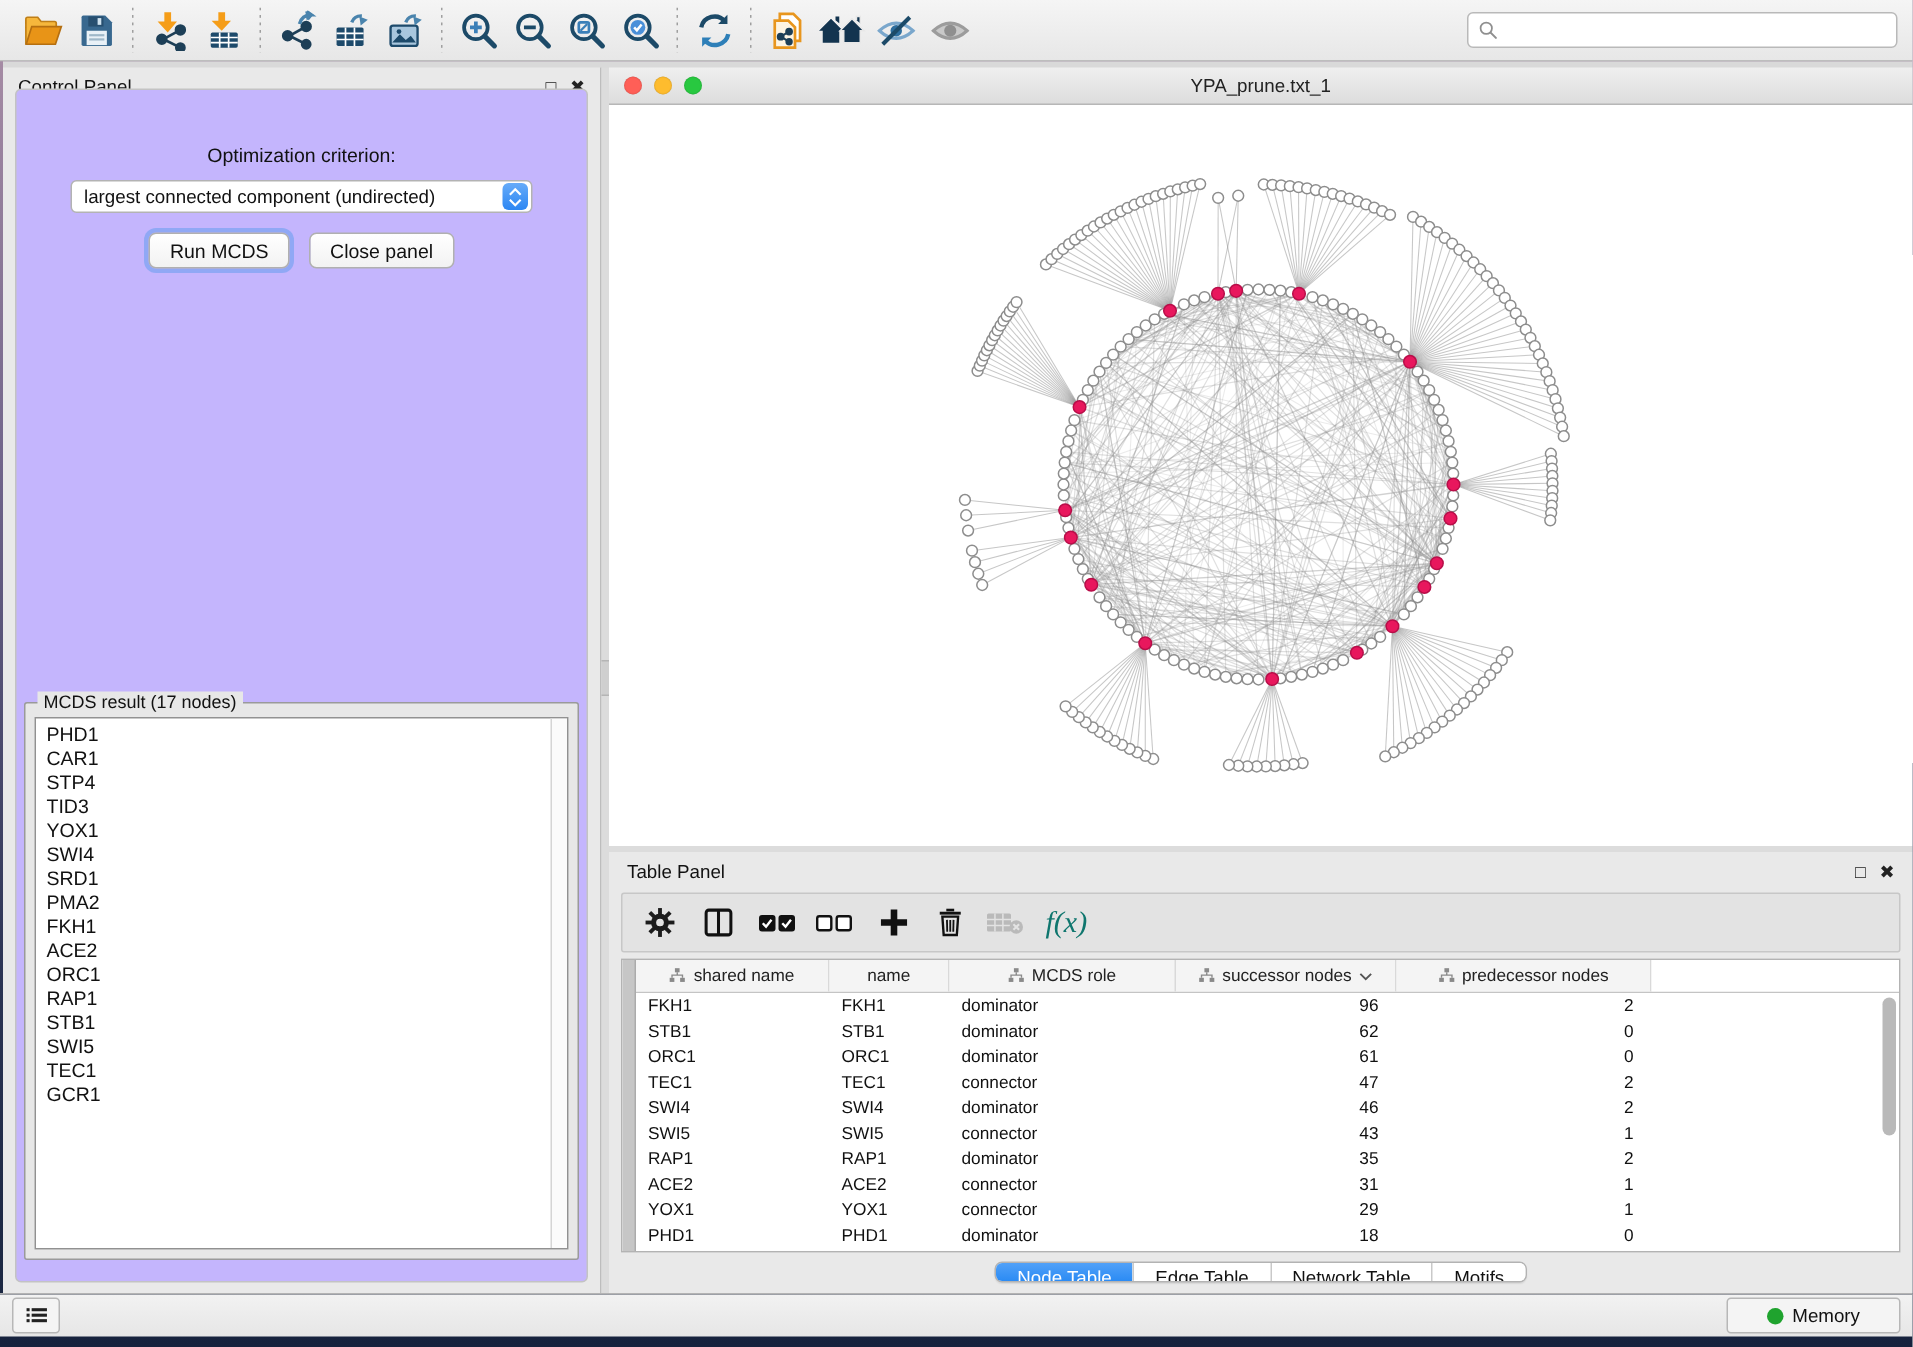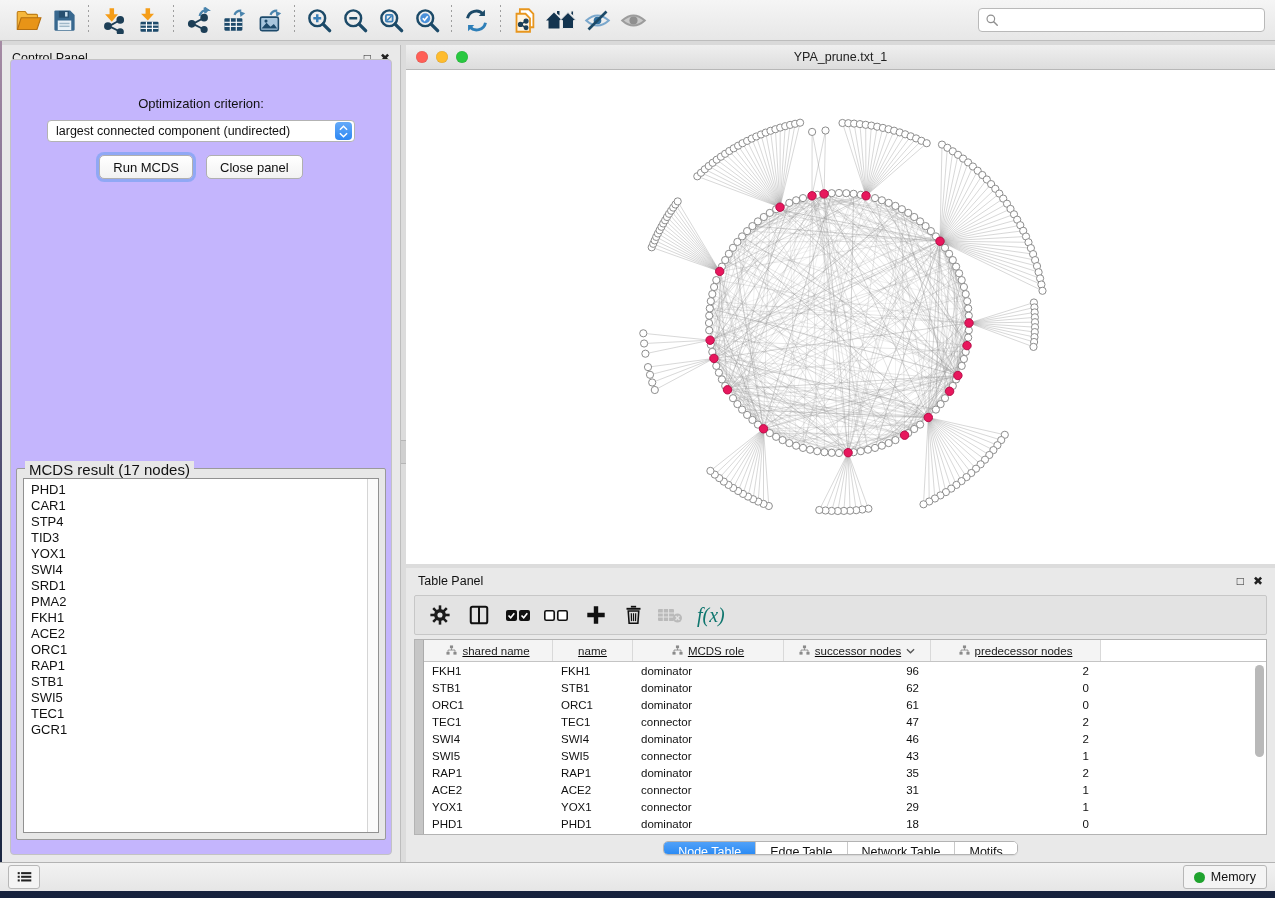--- a/index.html
+++ b/index.html
@@ -46,21 +46,21 @@
     display:flex;align-items:center;font-size:12.5px;color:#111;padding-left:8px;position:relative;box-sizing:border-box;}
   .sel-stepper{position:absolute;right:2px;top:1px;width:17px;height:18px;border-radius:4px;
     background:linear-gradient(#66abf9,#2d87f3);display:flex;flex-direction:column;align-items:center;justify-content:center;gap:1px;}
   .sel-stepper svg{width:9px;height:6px;display:block;}
   .cp-buttons{display:flex;justify-content:center;gap:13px;margin-top:13px;}
   .btn{height:22px;padding:0 13px;background:linear-gradient(#ffffff,#f2f2f2);border:1px solid #b0b0b0;border-radius:5px;
     font-size:13px;color:#111;display:flex;align-items:center;}
   .btn.focused{box-shadow:0 0 0 3px rgba(110,160,240,.6);}
   .mcds-fieldset{margin:auto 5px 14px 5px;height:372px;border:1px solid #9a9a9a;border-radius:2px;position:relative;
     background:#e7e7e7;box-sizing:border-box;}
-  .mcds-legend{position:absolute;top:-8px;left:8px;background:#e7e7e7;padding:0 4px;font-size:15px;color:#111;}
+  .mcds-legend{position:absolute;top:-8px;left:8px;background:#e7e7e7;padding:0 4px;font-size:12px;color:#111;}
   .mcds-list{position:absolute;left:6px;right:6px;top:9px;bottom:6px;background:#fff;border:1px solid #919191;
     font-size:13px;color:#111;line-height:16px;padding:3px 0 0 7px;box-sizing:border-box;overflow:hidden;}
   .mcds-scroll{position:absolute;right:0;top:0;bottom:0;width:10px;background:#fbfbfb;border-left:1px solid #d5d5d5;}
   .mcds-item{height:16px;}
 
   
   .v-splitter{width:5px;background:#dcdcdc;flex:0 0 auto;position:relative;}
   .v-handle{position:absolute;left:0;top:395px;width:5px;height:22px;background:#cfcfcf;
     border-top:1px solid #b5b5b5;border-bottom:1px solid #b5b5b5;}
 
@@ -79,39 +79,39 @@
   .table-panel{flex:1;background:#e9e9e9;display:flex;flex-direction:column;min-height:0;}
   .tp-toolbar{margin:2px 8px 4px 8px;height:40px;background:#e3e3e3;border:1px solid #c7c7c7;border-radius:2px;
     display:flex;align-items:center;padding:0 12px;flex:0 0 auto;box-sizing:border-box;}
   .tp-tool{height:30px;display:flex;align-items:center;justify-content:center;}
   .tp-tool svg{height:22px;}
   .fx{font-family:"Liberation Serif","DejaVu Serif",serif;font-style:italic;font-size:20px;color:#0f766e;}
   .tp-table{margin:0 8px;flex:1;background:#fff;border:1px solid #b3b3b3;position:relative;overflow:hidden;}
   .t-gutter{position:absolute;left:0;top:0;bottom:0;width:8px;background:#c6c6c6;border-right:1px solid #ababab;}
   .t-grid{margin-left:9px;}
   .t-head{display:grid;grid-template-columns:129px 80px 151px 147px 170px 1fr;height:21px;
-    border-bottom:1px solid #c4c4c4;text-decoration:underline;}
+    border-bottom:1px solid #c4c4c4;}
   .th{background:#f4f4f4;border-right:1px solid #d9d9d9;display:flex;align-items:center;justify-content:center;
     font-size:11.5px;color:#222;position:relative;gap:5px;}
   .th.filler{background:#fff;border-right:none;}
   .th svg.tree{width:11px;height:11px;flex:0 0 auto;}
   .th .sort{width:9px;height:6px;}
   .t-row{display:grid;grid-template-columns:129px 80px 151px 147px 170px 1fr;height:17px;font-size:11.5px;color:#111;}
   .td{display:flex;align-items:center;padding:0 8px;white-space:nowrap;overflow:hidden;}
   .td.num{justify-content:flex-end;padding-right:12px;}
   .t-scroll{position:absolute;right:2px;top:25px;width:9px;height:92px;background:#b9b9b9;border-radius:5px;}
   .tp-tabs{height:14px;margin:6px 0 7px;display:flex;justify-content:center;flex:0 0 auto;}
 
   
   .statusbar{height:29px;background:linear-gradient(#f2f2f2,#e6e6e6);border-top:1px solid #b3b3b3;
     display:flex;align-items:center;padding:0 8px;box-sizing:border-box;}
   .sb-btn{width:30px;height:22px;background:#f4f4f4;border:1px solid #b7b7b7;border-radius:3px;
     display:flex;align-items:center;justify-content:center;}
   .mem-btn{margin-left:auto;height:22px;background:#f4f4f4;border:1px solid #b7b7b7;border-radius:3px;
-    display:flex;align-items:center;gap:6px;padding:0 10px;font-size:12.5px;color:#111;}
+    display:flex;align-items:center;gap:6px;padding:0 26px;font-size:12.5px;color:#111;}
   .mem-dot{width:11px;height:11px;border-radius:50%;}
 </style>
 </head>
 <body>
 
 <div class="app">
 
   <div class="toolbar">
     <div class="tb-btn">
       <svg viewBox="0 0 24 24">

